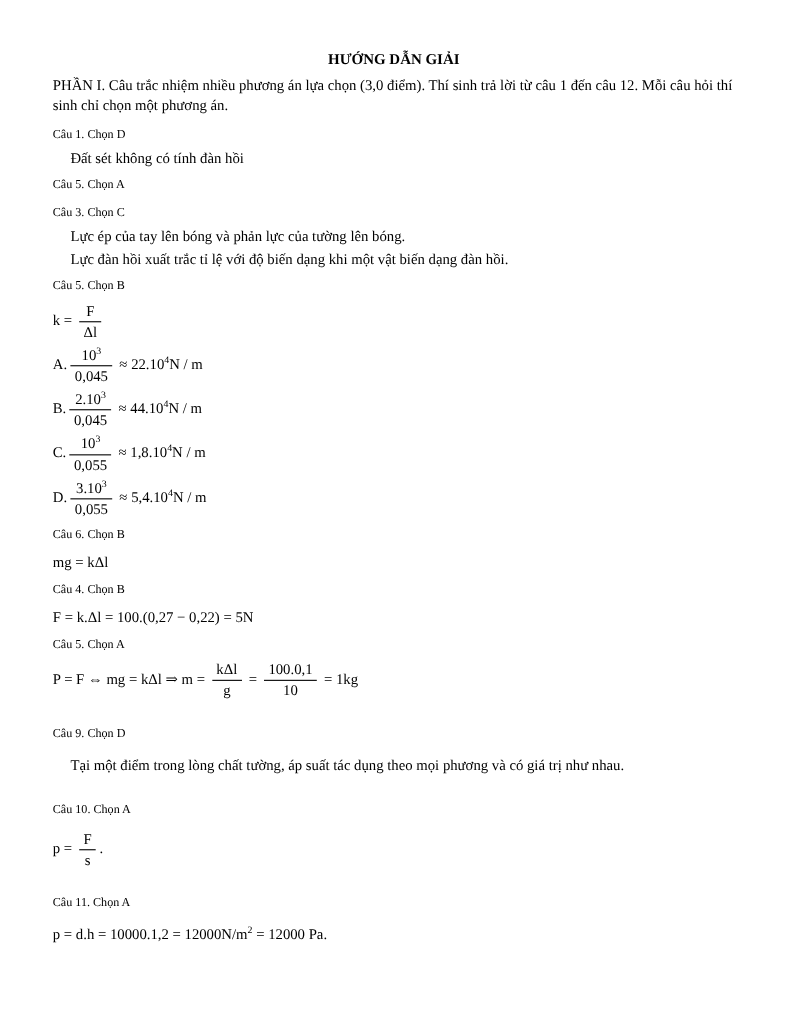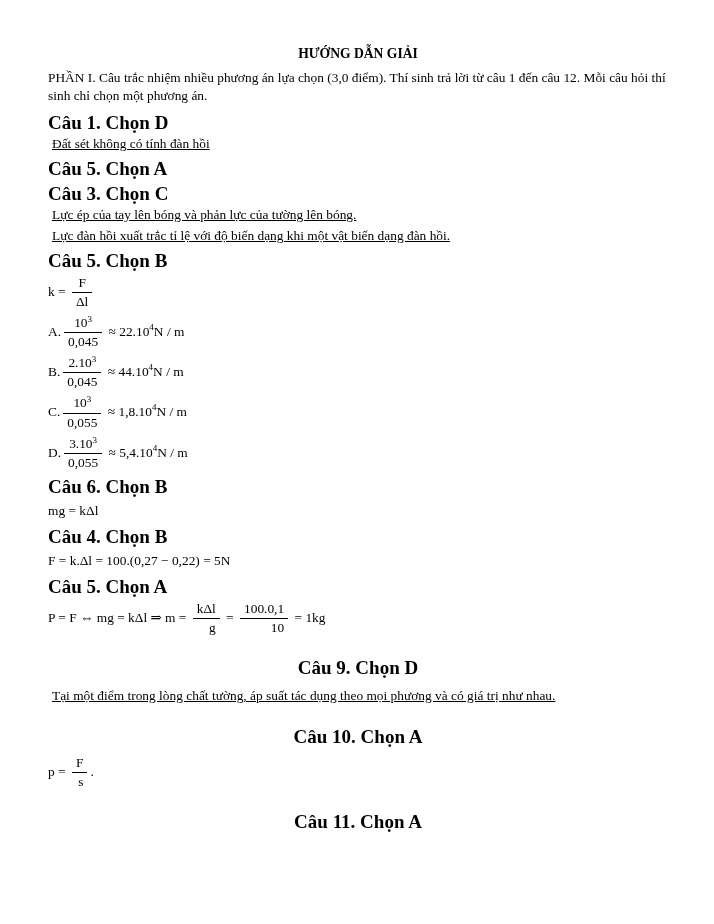--- a/index.html
+++ b/index.html
@@ -29,52 +29,50 @@
     text-align: center;
     margin: 0 0 6px 0;
     line-height: 19px;
   }
   .intro {
     margin: 0 0 8px 0;
     line-height: 18px;
   }
   .intro b { font-weight: normal; }
   .block-heading {
-    font-size: 19px;
-    font-weight: bold;
+    font-size: 11px;
+    font-weight: normal;
     margin: 6px 0 2px 0;
     line-height: 19px;
   }
   .block-para {
-    margin: 2px 4px;
+    margin: 2px 16px;
     line-height: 19px;
-    text-decoration: underline;
   }
   .block-formula {
     margin: 5px 0;
     line-height: 20px;
     white-space: pre-wrap;
   }
   .v-md { margin-top: 9px; }
-  .v-lg { margin-top: 22px; text-align: center; }
+  .v-lg { margin-top: 22px; }
   .frac {
     display: inline-flex;
     flex-direction: column;
     text-align: center;
     vertical-align: middle;
     margin: 0 3px;
     line-height: 1.2;
   }
   .frac .num {
     border-bottom: 1px solid #000;
     padding: 0 4px 1px 4px;
   }
   .frac .den {
     padding: 1px 4px 0 4px;
-    text-align: right;
   }
   .block-formula sup, .frac sup {
     font-size: 9px;
     line-height: 0;
   }
 </style>
 </head>
 <body>
 
 <div class="page">
@@ -97,14 +95,15 @@
       <div class="block-formula">mg = kΔl</div>
       <h2 class="block-heading">Câu 4. Chọn B</h2>
       <div class="block-formula">F = k.Δl = 100.(0,27 − 0,22) = 5N</div>
       <h2 class="block-heading">Câu 5. Chọn A</h2>
       <div class="block-formula">P = F ⇔ mg = kΔl ⇒ m = <span class="frac"><span class="num">kΔl</span><span class="den">g</span></span> = <span class="frac"><span class="num">100.0,1</span><span class="den">10</span></span> = 1kg</div>
       <h2 class="block-heading v-lg">Câu 9. Chọn D</h2>
       <p class="block-para v-md">Tại một điểm trong lòng chất tường, áp suất tác dụng theo mọi phương và có giá trị như nhau.</p>
       <h2 class="block-heading v-lg">Câu 10. Chọn A</h2>
       <div class="block-formula v-md">p = <span class="frac"><span class="num">F</span><span class="den">s</span></span>.</div>
       <h2 class="block-heading v-lg">Câu 11. Chọn A</h2>
+      <div class="block-formula v-md">p = d.h = 10000.1,2 = 12000N/m<sup>2</sup> = 12000 Pa.</div>
     </div>
 </div>
 
 </body></html>

